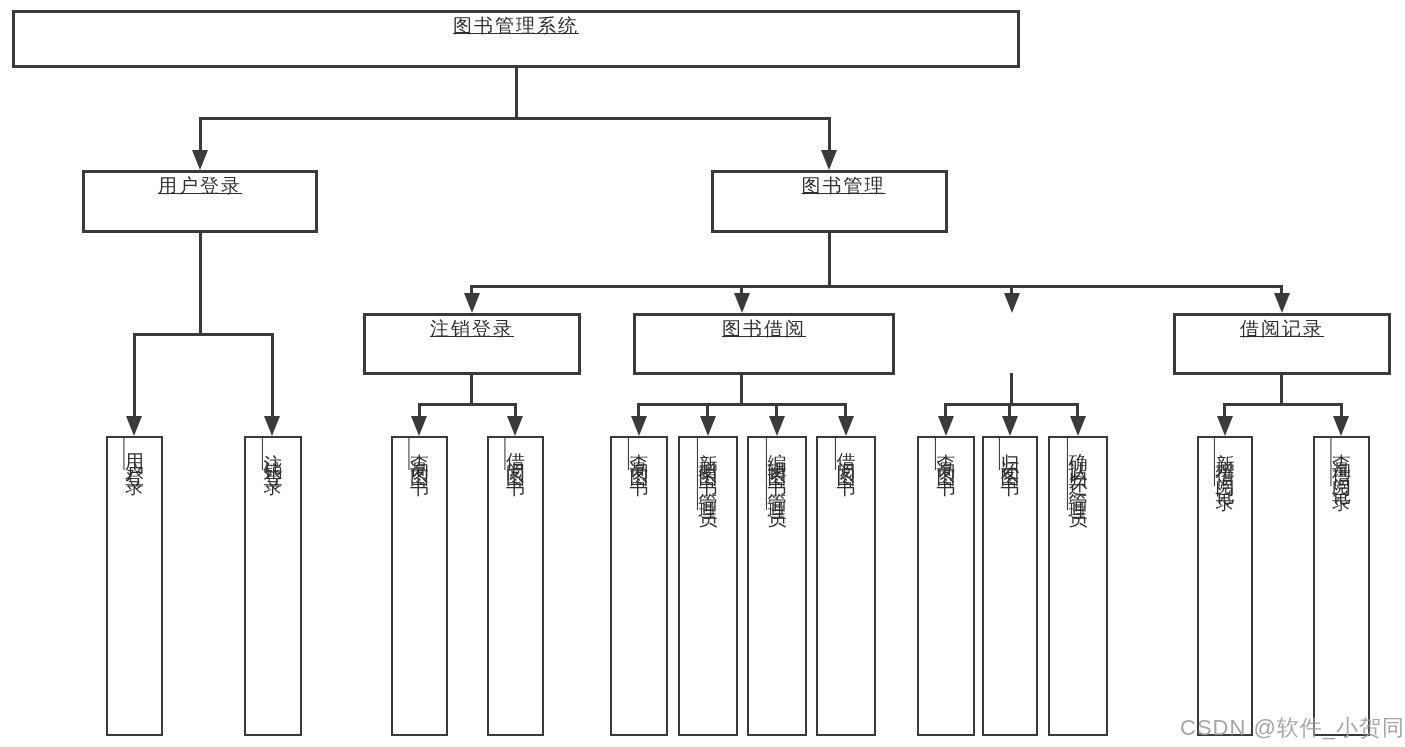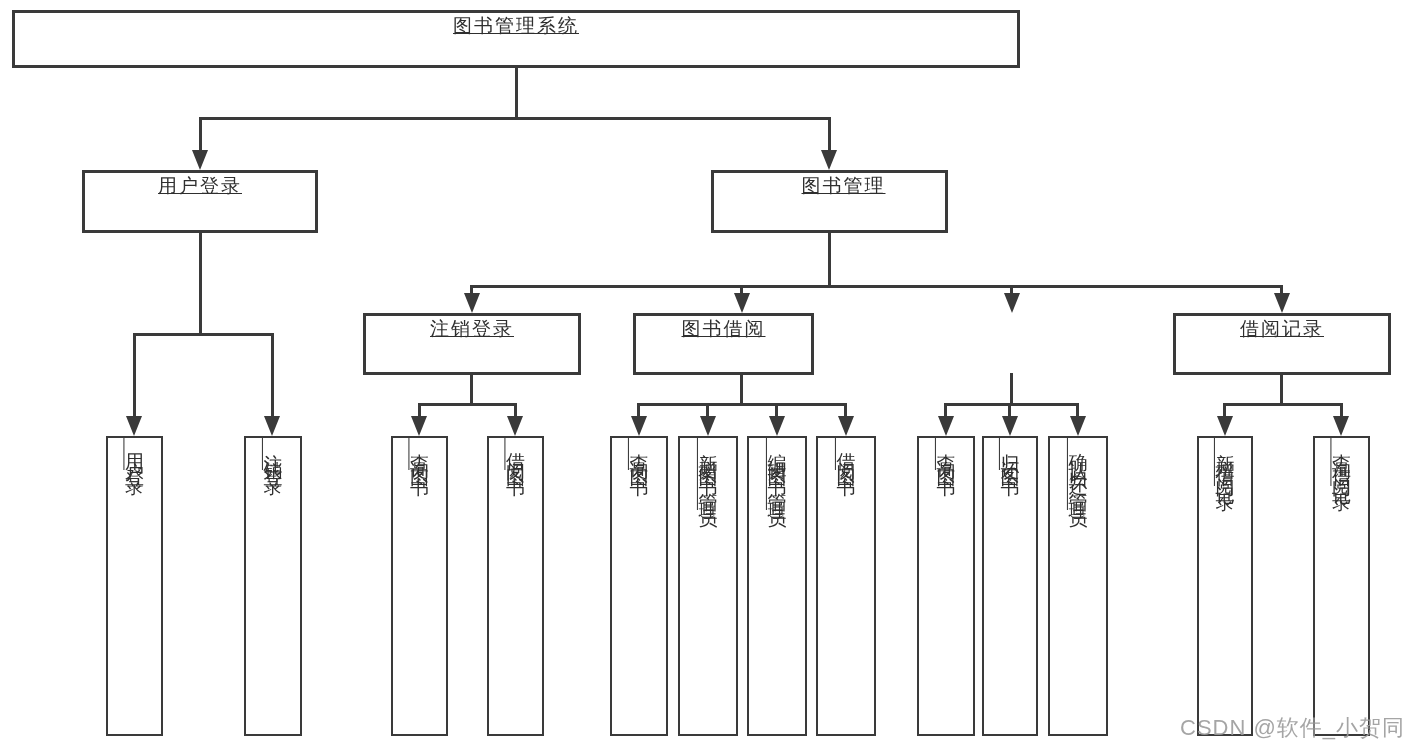--- a/index.html
+++ b/index.html
@@ -79,21 +79,21 @@
   <div class="vline" style="left:740px;top:285px;height:10px;"></div>
   <div class="arrow" style="left:734px;top:293px;"></div>
   <div class="vline" style="left:1010px;top:285px;height:10px;"></div>
   <div class="arrow" style="left:1004px;top:293px;"></div>
   <div class="vline" style="left:1280px;top:285px;height:10px;"></div>
   <div class="arrow" style="left:1274px;top:293px;"></div>
 
   <div class="box" style="left:363px;top:313px;width:218px;height:62px;">
     <span>注销登录</span>
   </div>
-  <div class="box" style="left:633px;top:313px;width:181px;height:62px;">
+  <div class="box" style="left:633px;top:313px;width:262px;height:62px;">
     <span>图书借阅</span>
   </div>
   <div class="box" style="left:1173px;top:313px;width:218px;height:62px;">
     <span>借阅记录</span>
   </div>
 
   <div class="vline" style="left:470px;top:373px;height:32px;"></div>
   <div class="hline" style="left:418px;top:403px;width:99px;"></div>
   <div class="vline" style="left:418px;top:403px;height:15px;"></div>
   <div class="arrow" style="left:411px;top:416px;"></div>

